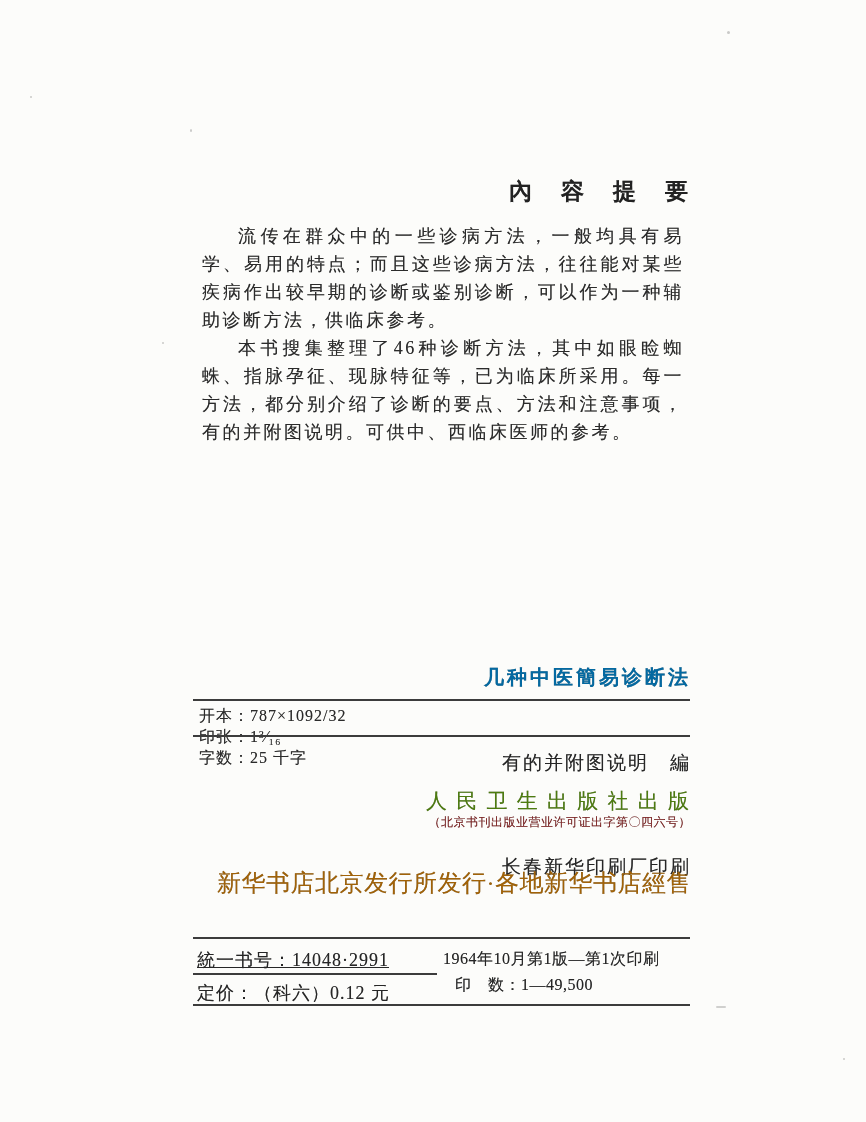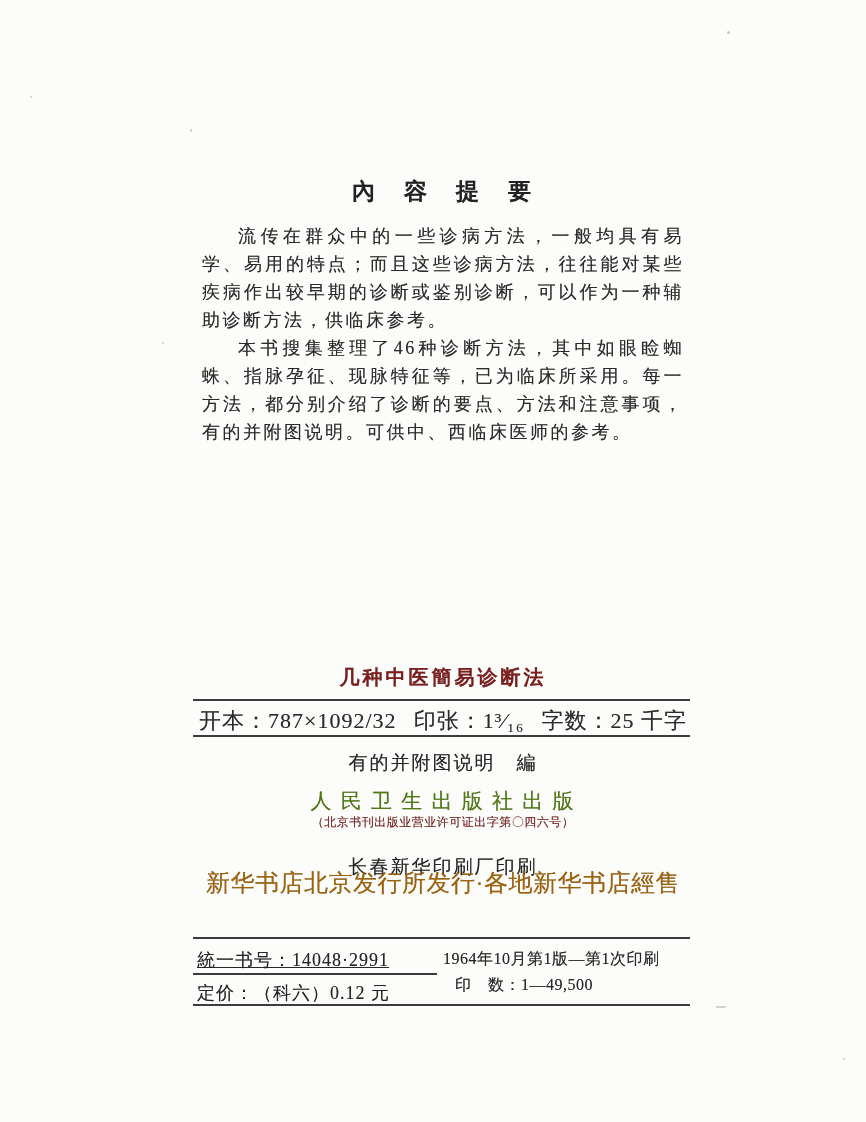--- a/index.html
+++ b/index.html
@@ -11,21 +11,21 @@
     background: #fcfcfa;
     font-family: "Liberation Serif", "DejaVu Serif", serif;
     color: #262626;
     overflow: hidden;
     text-shadow: 0 0 0.6px rgba(70,70,70,0.55);
   }
   .centered {
     position: absolute;
     left: 195px;
     width: 496px;
-    text-align: center;
+    text-align: right;
   }
   .summary-title {
     top: 176px;
     font-size: 23px;
     font-weight: bold;
     letter-spacing: 3px;
     margin: 0;
     color: #222;
   }
   .paragraphs {
@@ -38,44 +38,45 @@
     letter-spacing: 2.5px;
     text-align: justify;
     color: #2b2b2b;
   }
   .paragraphs p { margin: 0; text-indent: 2em; }
   .book-title {
     top: 664px;
     font-size: 20px;
     font-weight: bold;
     letter-spacing: 3px;
-    color: #7f1d1d;
+    color: #0369a1;
   }
   .rule {
     position: absolute;
     left: 193px;
     width: 497px;
     height: 0;
     border-top: 2px solid #3c3c3c;
   }
   .rule-1 { top: 699px; }
   .rule-2 { top: 735px; }
   .rule-3 { top: 937px; }
   .rule-4 { top: 1004px; }
   .rule-short { top: 973px; width: 244px; }
   .specs {
     position: absolute;
     top: 706px;
     left: 199px;
     width: 488px;
     display: flex;
     justify-content: space-between;
-    font-size: 22px;
+    font-size: 16px;
     letter-spacing: 1px;
     color: #2b2b2b;
+    flex-direction: column;
   }
   .editor { top: 750px; font-size: 19px; letter-spacing: 2px; }
   .publisher { top: 787px; font-size: 21px; letter-spacing: 2px; color: #4d7c0f; }
   .license { top: 814px; font-size: 12px; letter-spacing: 0.5px; color: #7f1d1d; }
   .address { top: 832px; font-size: 11px; letter-spacing: 1px; color: #444; }
   .printer { top: 812px; font-size: 19px; letter-spacing: 2px; margin-top: 42px; }
   .distributor { top: 867px; font-size: 24px; letter-spacing: 0.5px; color: #a16207; }
   .abs { position: absolute; white-space: nowrap; }
   .book-number { top: 948px; left: 197px; font-size: 18px; letter-spacing: 1px; text-decoration: underline; }
   .edition { top: 949px; left: 443px; font-size: 16px; letter-spacing: 0.5px; }

